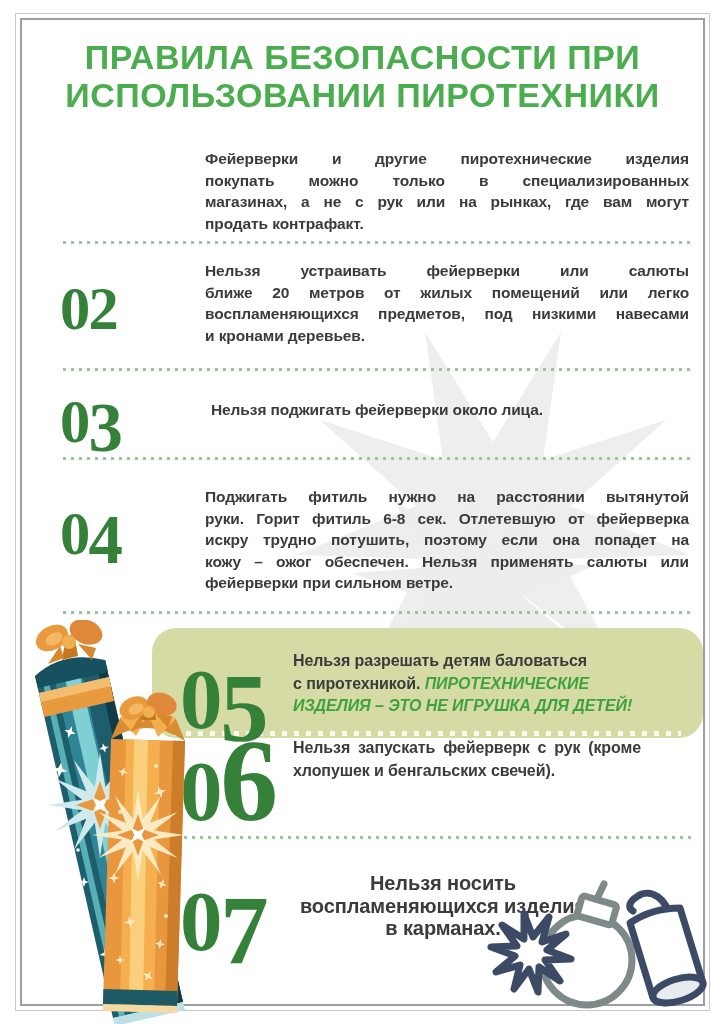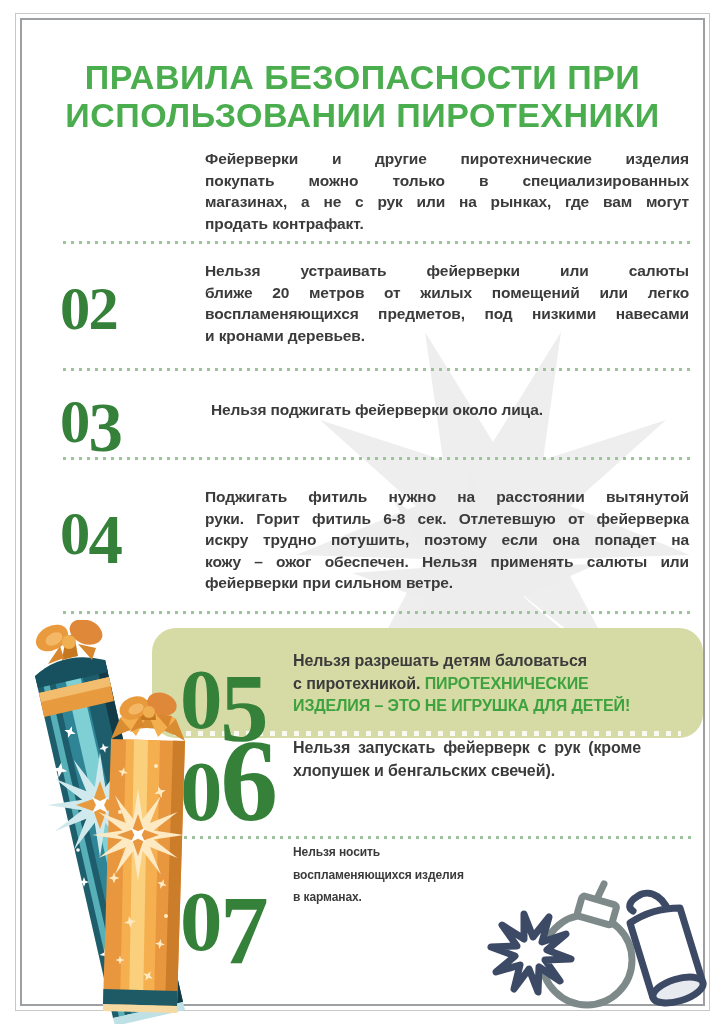--- a/index.html
+++ b/index.html
@@ -6,37 +6,37 @@
   .poster{position:relative;width:725px;height:1024px;background:#fff;overflow:hidden;
           font-family:"Liberation Sans",sans-serif;}
   
   .frame-outer{position:absolute;left:15px;top:13px;right:15px;bottom:13px;
                border:1px solid #c7c8ca;z-index:1;pointer-events:none;}
   .frame-inner{position:absolute;left:20px;top:18px;right:20px;bottom:18px;
                border:2px solid #9da0a3;z-index:1;pointer-events:none;}
   
   .wm{position:absolute;left:288px;top:310px;z-index:0;}
   
-  .title{position:absolute;left:0;right:0;top:58px;text-align:center;z-index:2;
+  .title{position:absolute;left:0;right:0;top:38px;text-align:center;z-index:2;
          color:var(--green-title,#4aad4e);font-weight:bold;font-size:34px;line-height:38px;
          letter-spacing:.5px;}
   
   .num{position:absolute;z-index:2;color:var(--green-num,#35813a);
        font-family:"Liberation Serif",serif;font-weight:bold;line-height:1;letter-spacing:-.02em;}
   .num.small{font-size:84px;left:60px;}
   .num.big{font-size:118px;left:180px;}
   .os-xh{font-size:.72em}
   .os-asc{font-size:.98em}
   .os-dsc{font-size:.82em;position:relative;top:.13em}
   
   .rtext{position:absolute;z-index:2;color:var(--text-dark,#3b3b3b);font-weight:bold;
          font-size:15.5px;line-height:21.5px;letter-spacing:-.1px;}
   .tline{display:block;}
   .tline.j{text-align:justify;text-align-last:justify;}
-  .seg-green{color:var(--green-hl,#3ea23e);}
+  .seg-green{color:var(--green-hl,#3ea23e);font-style:italic;}
   .seg-dark{color:var(--text-dark,#3b3b3b);margin-top:40px;}
   
   .sep{position:absolute;height:3px;z-index:2;
        background:repeating-linear-gradient(90deg,var(--dot-green,#9cc49c) 0 3px,transparent 3px 8px);}
   .sep.s1{left:63px;top:241px;width:630px;}
   .sep.s2{left:63px;top:368px;width:630px;}
   .sep.s3{left:63px;top:457px;width:630px;}
   .sep.s4{left:63px;top:611px;width:630px;}
   .sep.s6{left:160px;top:836px;width:533px;}
   
@@ -46,21 +46,21 @@
           background:repeating-linear-gradient(90deg,#ffffff 0 5px,transparent 5px 12px);opacity:.85;}
   
   .n1{top:152px}.n2{top:259px}.n3{top:372px}.n4{top:484px}
   .n5{top:630px}.n6{top:722px}.n7{top:852px}
   .t1{left:205px;top:148px;width:484px;}
   .t2{left:205px;top:260px;width:484px;}
   .t3{left:211px;top:399px;width:484px;}
   .t4{left:205px;top:486px;width:484px;}
   .t5{left:293px;top:650px;width:372px;font-size:16px;line-height:22.5px;}
   .t6{left:293px;top:736px;width:348px;font-size:16px;line-height:23px;}
-  .t7{left:293px;top:841px;width:300px;font-size:12px;line-height:22.5px;}
+  .t7{left:293px;top:872px;width:300px;font-size:20px;line-height:22.5px;text-align:center;}
   .illu{position:absolute;left:8px;top:620px;z-index:3;}
   .bicons{position:absolute;left:478px;top:862px;z-index:4;}
 </style>
 </head>
 <body>
 
 <div class="poster">
 
   <svg class="wm" width="410" height="420" viewBox="0 0 410 420">
     <polygon fill="#eeeeee" points="402,245 273,249 334,363 232,283 205,410 178,283 76,363 137,249 8,245 128,196 32,110 155,150 137,22 205,132 273,22 255,150 378,110 282,196"></polygon>

